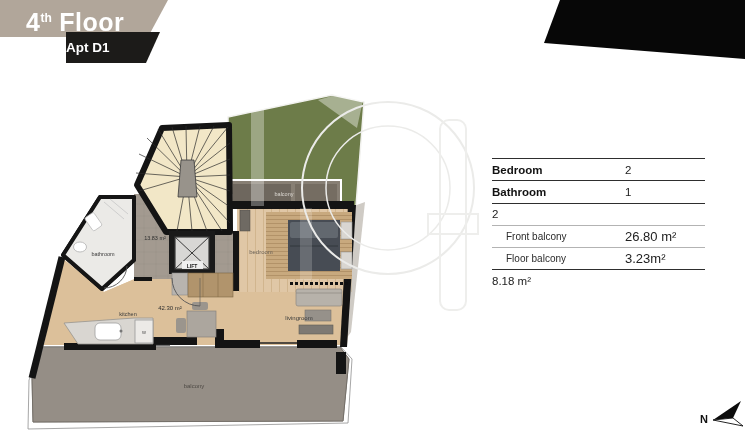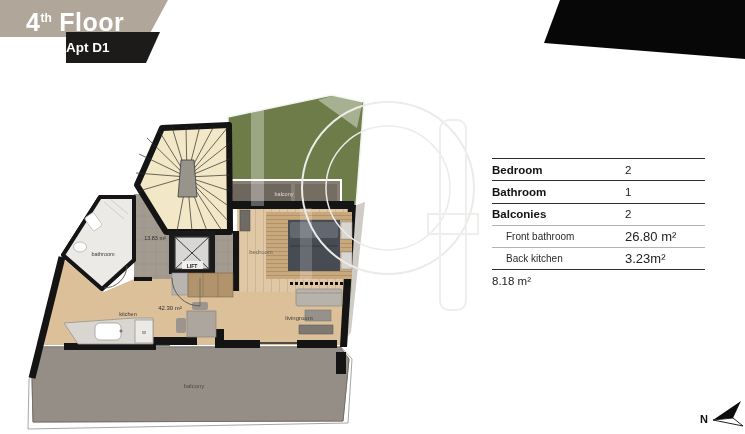--- a/index.html
+++ b/index.html
@@ -237,29 +237,28 @@
   <div class="specs">
     <div class="spec-row">
       <span class="lbl">Bedroom</span>
       <span class="val">2</span>
     </div>
     <div class="spec-row">
       <span class="lbl">Bathroom</span>
       <span class="val">1</span>
     </div>
     <div class="spec-row">
-      <span class="lbl">Balconies</span>
       <span class="val">2</span>
     </div>
     <div class="spec-row sub light">
-      <span class="lbl">Front bathroom</span>
+      <span class="lbl">Front balcony</span>
       <span class="val">26.80 m²</span>
     </div>
     <div class="spec-row sub light">
-      <span class="lbl">Back kitchen</span>
+      <span class="lbl">Floor balcony</span>
       <span class="val">3.23m²</span>
     </div>
     <div class="spec-row">
       <span class="val">8.18 m²</span>
     </div>
   </div>
 
 </div>
 
 </body></html>

